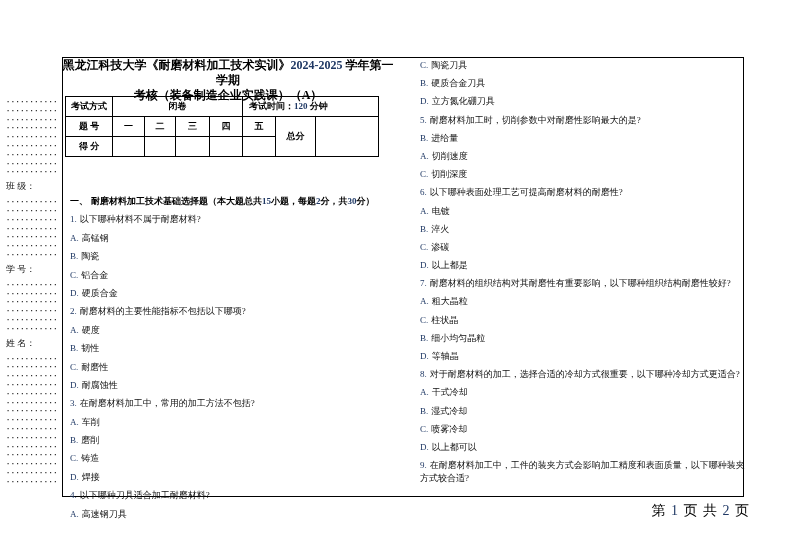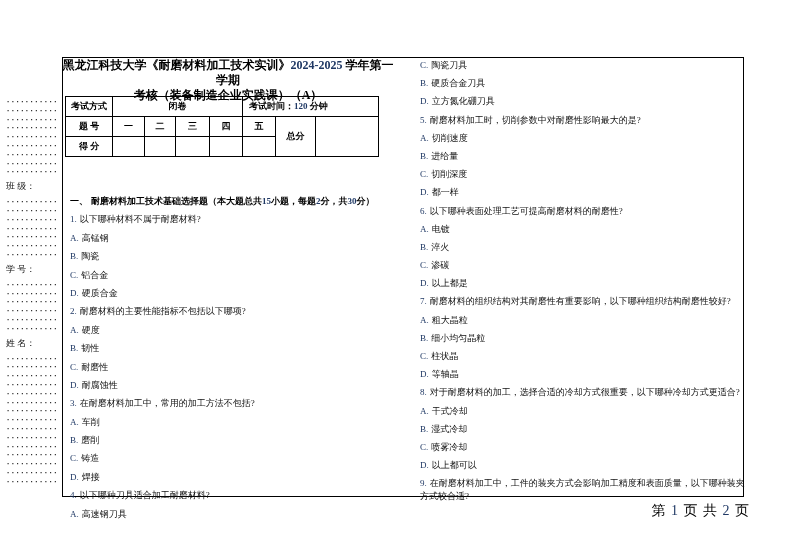--- a/index.html
+++ b/index.html
@@ -170,33 +170,32 @@
     <div class="line"><span class="pfx"><span class="num">C.</span></span><span class="txt">铸造</span></div>
     <div class="line"><span class="pfx"><span class="num">D.</span></span><span class="txt">焊接</span></div>
     <div class="line"><span class="pfx"><span class="num">4.</span></span><span class="txt">以下哪种刀具适合加工耐磨材料?</span></div>
     <div class="line"><span class="pfx"><span class="num">A.</span></span><span class="txt">高速钢刀具</span></div>
   </div>
 <div class="qcol qcol-right" id="qcol-right">
     <div class="line"><span class="pfx"><span class="num">C.</span></span><span class="txt">陶瓷刀具</span></div>
     <div class="line"><span class="pfx"><span class="num">B.</span></span><span class="txt">硬质合金刀具</span></div>
     <div class="line"><span class="pfx"><span class="num">D.</span></span><span class="txt">立方氮化硼刀具</span></div>
     <div class="line"><span class="pfx"><span class="num">5.</span></span><span class="txt">耐磨材料加工时，切削参数中对耐磨性影响最大的是?</span></div>
+    <div class="line"><span class="pfx"><span class="num">B.</span></span><span class="txt">进给量</span></div>
     <div class="line"><span class="pfx"><span class="num">A.</span></span><span class="txt">切削速度</span></div>
-    <div class="line"><span class="pfx"><span class="num">B.</span></span><span class="txt">进给量</span></div>
     <div class="line"><span class="pfx"><span class="num">C.</span></span><span class="txt">切削深度</span></div>
-    <div class="line"><span class="pfx"><span class="num">D.</span></span><span class="txt">都一样</span></div>
     <div class="line"><span class="pfx"><span class="num">6.</span></span><span class="txt">以下哪种表面处理工艺可提高耐磨材料的耐磨性?</span></div>
     <div class="line"><span class="pfx"><span class="num">A.</span></span><span class="txt">电镀</span></div>
     <div class="line"><span class="pfx"><span class="num">B.</span></span><span class="txt">淬火</span></div>
     <div class="line"><span class="pfx"><span class="num">C.</span></span><span class="txt">渗碳</span></div>
     <div class="line"><span class="pfx"><span class="num">D.</span></span><span class="txt">以上都是</span></div>
     <div class="line"><span class="pfx"><span class="num">7.</span></span><span class="txt">耐磨材料的组织结构对其耐磨性有重要影响，以下哪种组织结构耐磨性较好?</span></div>
     <div class="line"><span class="pfx"><span class="num">A.</span></span><span class="txt">粗大晶粒</span></div>
+    <div class="line"><span class="pfx"><span class="num">C.</span></span><span class="txt">柱状晶</span></div>
     <div class="line"><span class="pfx"><span class="num">B.</span></span><span class="txt">细小均匀晶粒</span></div>
-    <div class="line"><span class="pfx"><span class="num">C.</span></span><span class="txt">柱状晶</span></div>
     <div class="line"><span class="pfx"><span class="num">D.</span></span><span class="txt">等轴晶</span></div>
     <div class="line"><span class="pfx"><span class="num">8.</span></span><span class="txt">对于耐磨材料的加工，选择合适的冷却方式很重要，以下哪种冷却方式更适合?</span></div>
     <div class="line"><span class="pfx"><span class="num">A.</span></span><span class="txt">干式冷却</span></div>
     <div class="line"><span class="pfx"><span class="num">B.</span></span><span class="txt">湿式冷却</span></div>
     <div class="line"><span class="pfx"><span class="num">C.</span></span><span class="txt">喷雾冷却</span></div>
     <div class="line"><span class="pfx"><span class="num">D.</span></span><span class="txt">以上都可以</span></div>
     <div class="line"><span class="pfx"><span class="num">9.</span></span><span class="txt">在耐磨材料加工中，工件的装夹方式会影响加工精度和表面质量，以下哪种装夹方式较合适?</span></div>
   </div>
 
 <div class="footer"><span>第 </span><span class="num">1</span><span> 页 共 </span><span class="num">2</span><span> 页</span></div>

